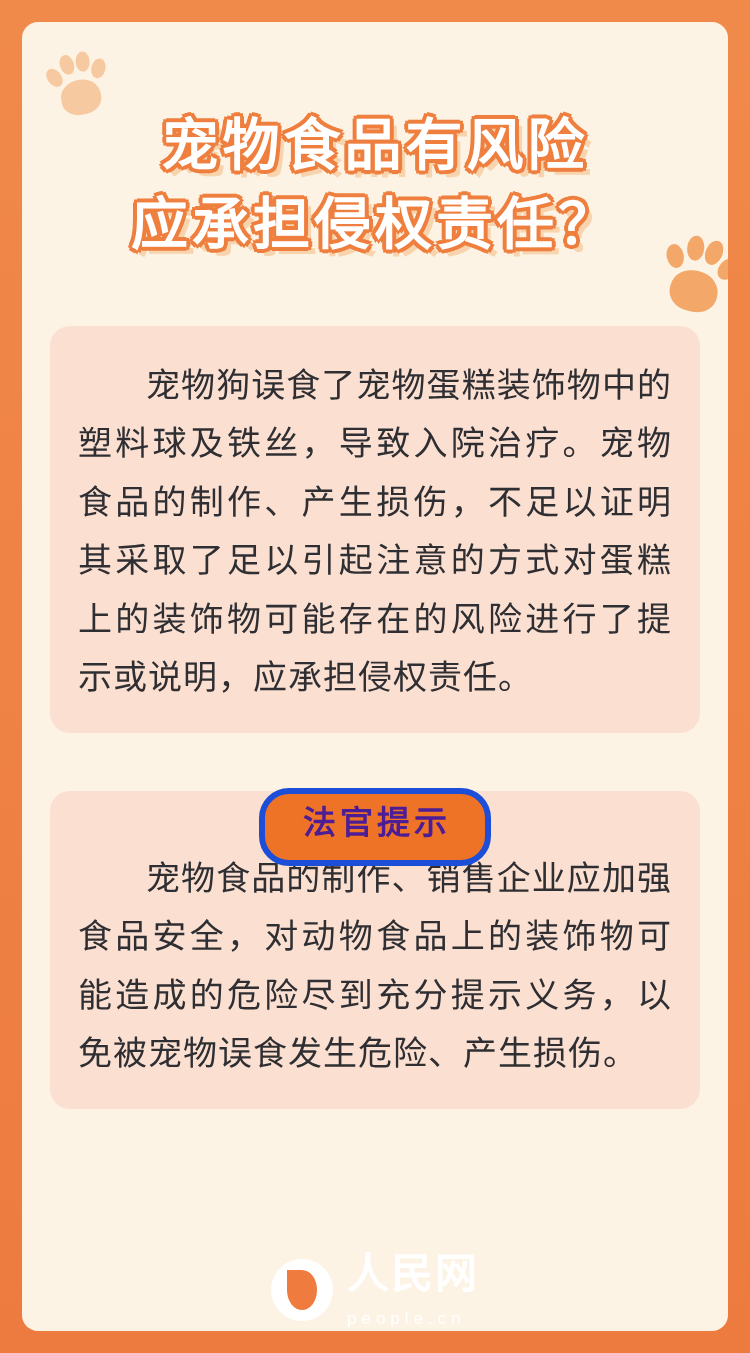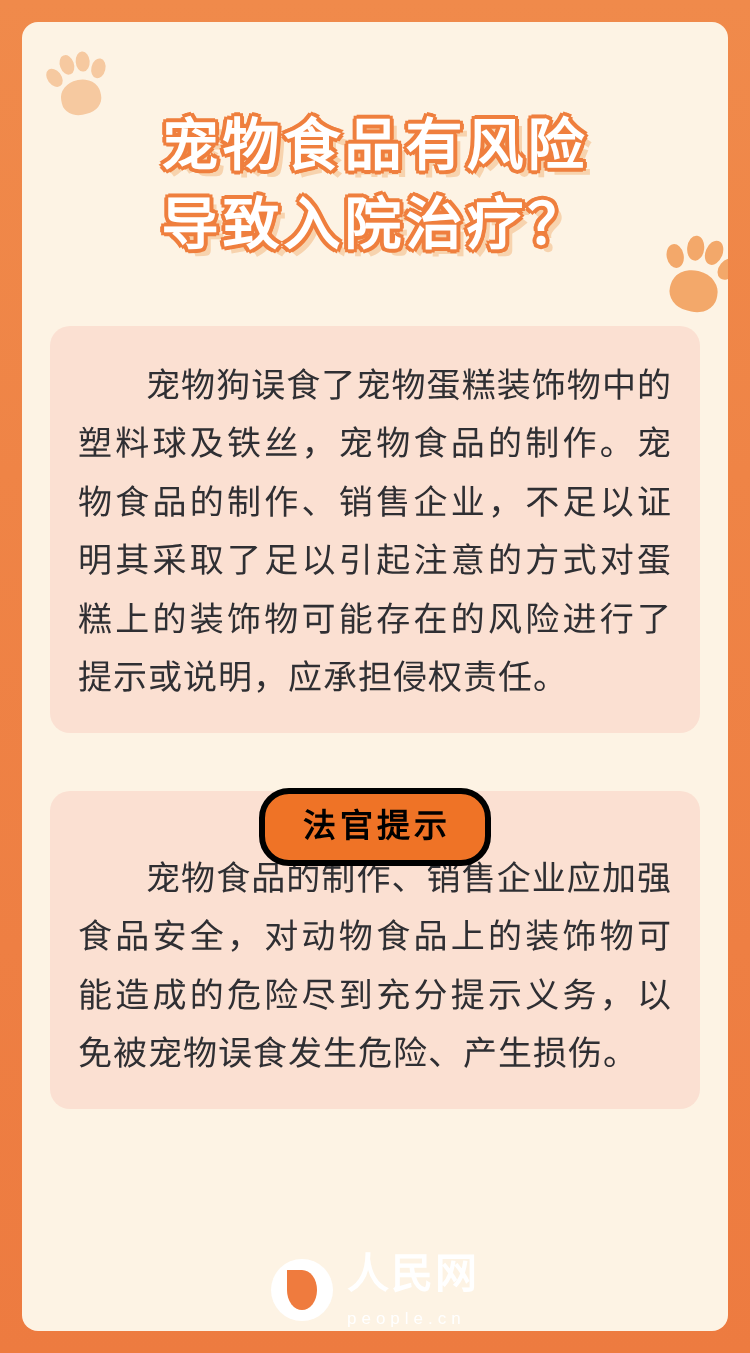--- a/index.html
+++ b/index.html
@@ -113,28 +113,28 @@
     position: absolute;
     left: 0;
     top: 766px;
     width: 706px;
     text-align: center;
     z-index: 5;
   }
   .badge {
     display: inline-block;
     background: #ef7326;
-    color: #000000;
-    font-family: Liberation Sans, sans-serif;
+    color: #4c1d95;
+    font-family: Liberation Mono, monospace;
     font-weight: bold;
     font-size: 33px;
     letter-spacing: 4px;
     padding: 13px 34px 15px 38px;
     border-radius: 30px;
-    border: 6px solid #000000;
+    border: 6px solid #1d4ed8;
     box-sizing: border-box;
     line-height: 1.15;
   }
 
   
   .footer {
     position: absolute;
     left: 0;
     bottom: 26px;
     width: 750px;
@@ -200,25 +200,25 @@
     <span class="paw paw-tr">
       <span class="pad t1"></span>
         <span class="pad t2"></span>
         <span class="pad t3"></span>
         <span class="pad t4"></span>
         <span class="pad sole"></span>
     </span>
 
     <div class="title-block">
       <div class="title-line">宠物食品有风险</div>
-      <div class="title-line">导致入院治疗？</div>
+      <div class="title-line">应承担侵权责任？</div>
     </div>
 
     <div class="panel panel-1">
-      <p class="body-text">宠物狗误食了宠物蛋糕装饰物中的塑料球及铁丝，宠物食品的制作。宠物食品的制作、销售企业，不足以证明其采取了足以引起注意的方式对蛋糕上的装饰物可能存在的风险进行了提示或说明，应承担侵权责任。</p>
+      <p class="body-text">宠物狗误食了宠物蛋糕装饰物中的塑料球及铁丝，导致入院治疗。宠物食品的制作、产生损伤，不足以证明其采取了足以引起注意的方式对蛋糕上的装饰物可能存在的风险进行了提示或说明，应承担侵权责任。</p>
     </div>
 
     <div class="badge-wrap">
       <span class="badge">法官提示</span>
     </div>
 
     <div class="panel panel-2">
       <p class="body-text">宠物食品的制作、销售企业应加强食品安全，对动物食品上的装饰物可能造成的危险尽到充分提示义务，以免被宠物误食发生危险、产生损伤。</p>
     </div>
 

